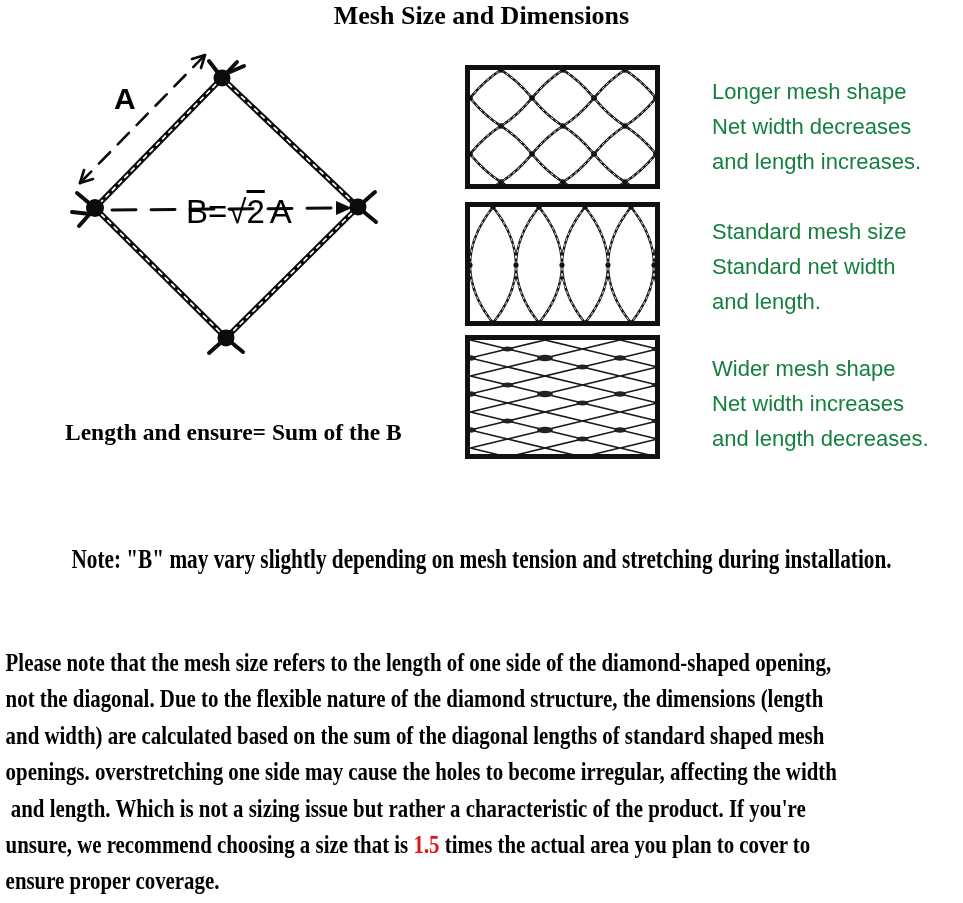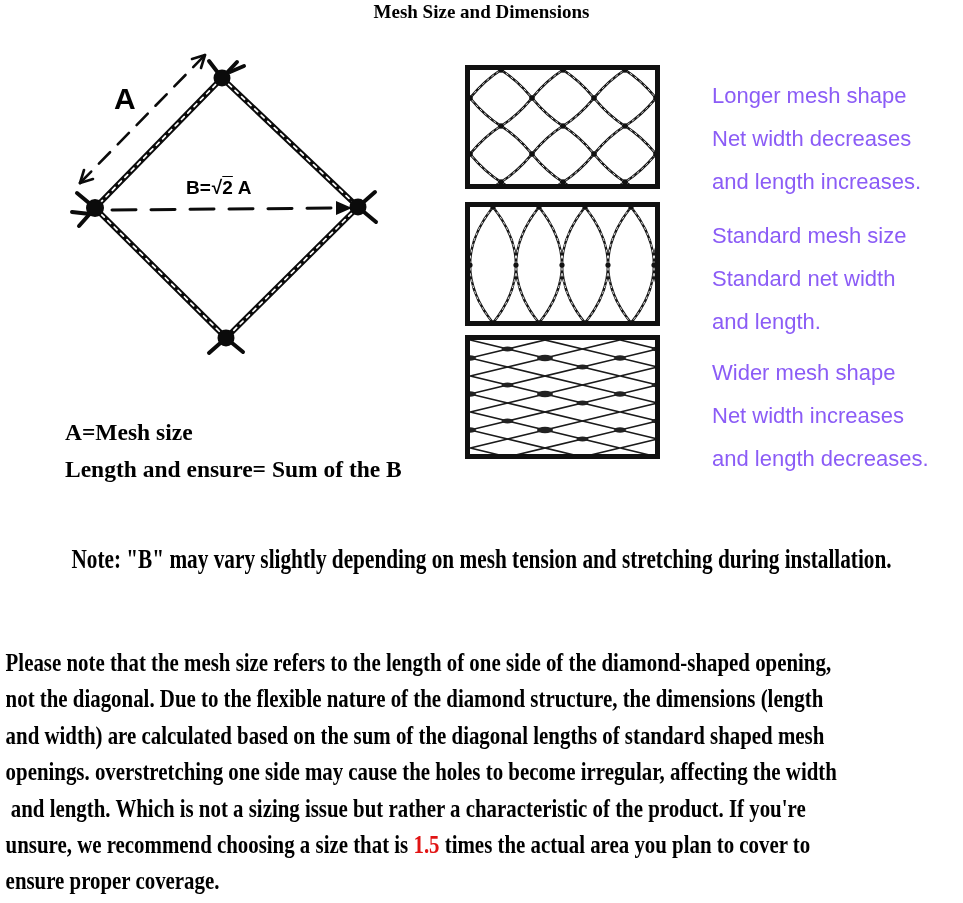--- a/index.html
+++ b/index.html
@@ -1,40 +1,40 @@
 <!DOCTYPE html>
 <html><head>
 <meta charset="utf-8">
 <style>
   html,body{margin:0;padding:0;background:#fff;}
   #page{position:relative;width:963px;height:903px;background:#ffffff;overflow:hidden;
         font-family:"Liberation Serif",serif;color:#000;}
 
   .title{position:absolute;top:1px;left:0;width:963px;text-align:center;
-         font-family:"Liberation Serif",serif;font-weight:bold;font-size:19px;}
+         font-family:"Liberation Serif",serif;font-weight:bold;font-size:26px;}
 
   
   .a-label{position:absolute;left:114px;top:82px;
            font-family:"Liberation Sans",sans-serif;font-weight:bold;font-size:30px;}
-  .b-label{position:absolute;left:186px;top:177px;
-           font-family:"Liberation Sans",sans-serif;font-weight:bold;font-size:19px;white-space:nowrap;}
+  .b-label{position:absolute;left:186px;top:193px;
+           font-family:"Liberation Sans",sans-serif;font-weight:normal;font-size:33px;white-space:nowrap;}
   .b-label .rad{margin-left:1px;}
   .b-label .radicand{text-decoration:overline;}
   .b-label .suffix{margin-left:5px;}
 
   .legend{position:absolute;left:65px;top:414px;
           font-family:"Liberation Serif",serif;font-weight:bold;font-size:23.5px;line-height:36.6px;}
 
   
   .mesh-box{position:absolute;left:465px;width:185px;height:114px;border:5px solid #111;background:#fff;}
   .mesh-box svg{display:block;}
   #mesh1{top:65px;} #mesh2{top:202px;} #mesh3{top:335px;}
 
   .caption{position:absolute;left:712px;width:250px;
-           font-family:"Liberation Sans",sans-serif;font-size:22px;line-height:43px;color:#8b5cf6;
+           font-family:"Liberation Sans",sans-serif;font-size:22px;line-height:35px;color:#15803d;
            white-space:pre-line;}
   #cap1{top:74px;} #cap2{top:214px;} #cap3{top:351px;}
 
   
   .condensed{position:absolute;left:0;width:1200px;transform:scaleX(0.8025);transform-origin:0 0;
              font-family:"Liberation Serif",serif;font-weight:bold;white-space:pre-wrap;}
   .note{top:544px;font-size:26.5px;text-align:center;}
   .paragraph{top:645px;font-size:26px;line-height:36.4px;padding-left:7px;box-sizing:border-box;}
   .hl{color:#e11313;}
 
@@ -97,21 +97,20 @@
     </g>
   </svg>
 
   <div class="a-label">A</div>
 
   <div class="b-label">
     <span>B=</span><span class="rad">√<span class="radicand">2</span></span><span class="suffix">A</span>
   </div>
 
   <div class="legend">
-    <div>A=Mesh size</div>
     <div>Length and ensure= Sum of the B</div>
   </div>
 
   <div class="mesh-box" id="mesh1">
     <svg width="185" height="114" viewBox="0 0 185 114">
       <defs>
         <pattern id="pm1" width="62" height="56" patternUnits="userSpaceOnUse">
           <path d="M0,28 Q15,10 31,0 Q47,10 62,28 Q47,46 31,56 Q15,46 0,28" fill="none" stroke="#161616" stroke-width="2.6"></path>
           <path d="M0,28 Q15,10 31,0 Q47,10 62,28 Q47,46 31,56 Q15,46 0,28" fill="none" stroke="#ffffff" stroke-width="0.9" stroke-dasharray="3 3"></path>
           <circle cx="0" cy="28" r="2.8" fill="#111"></circle>

